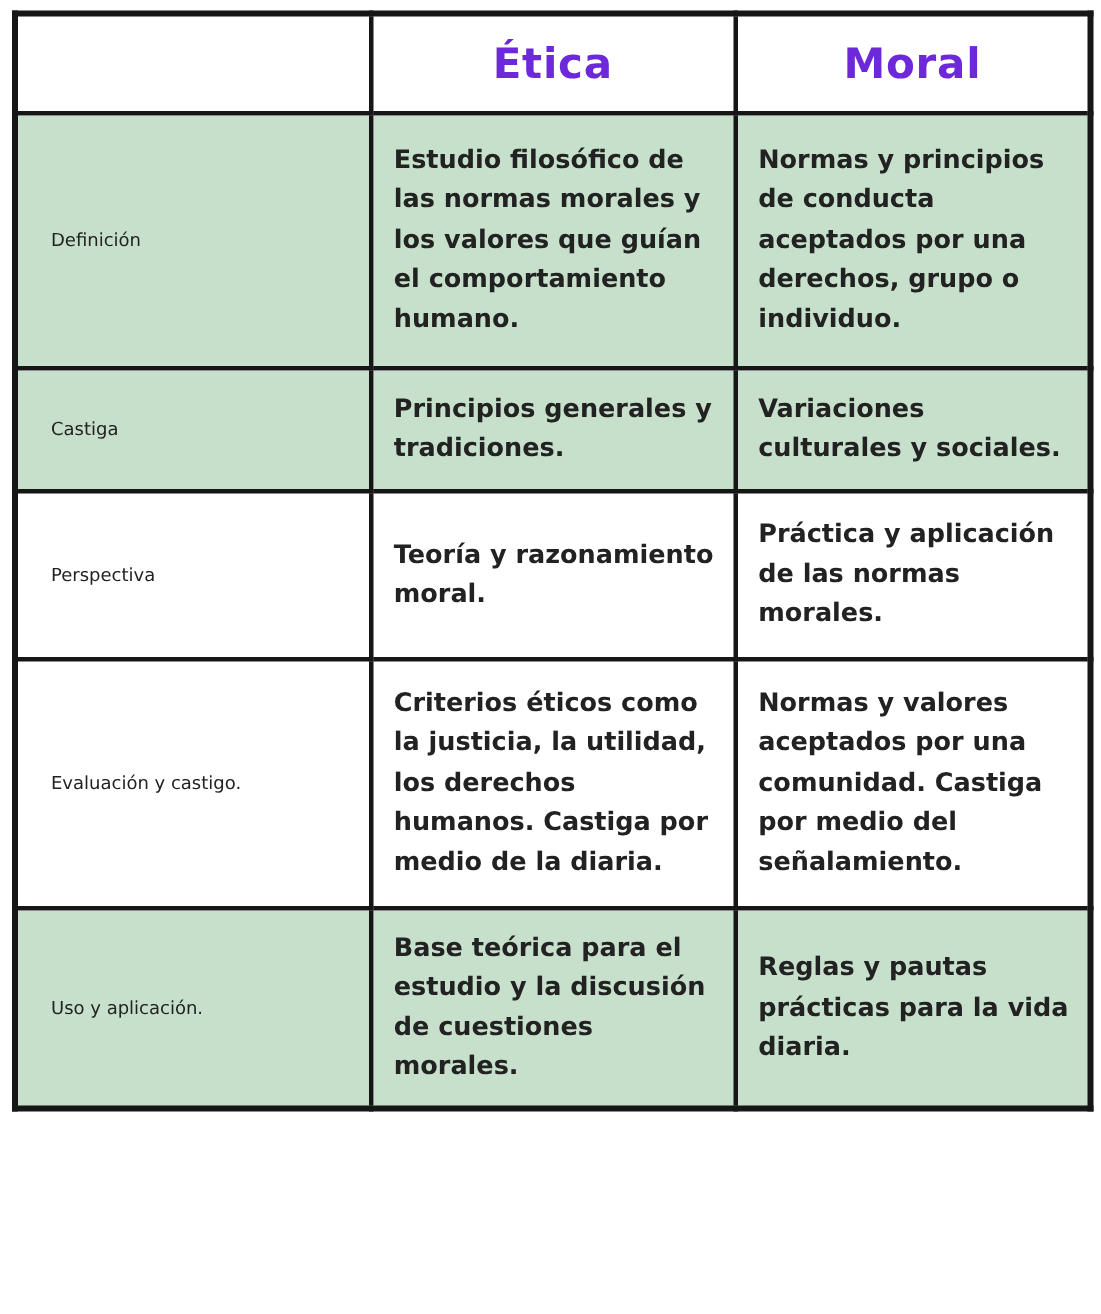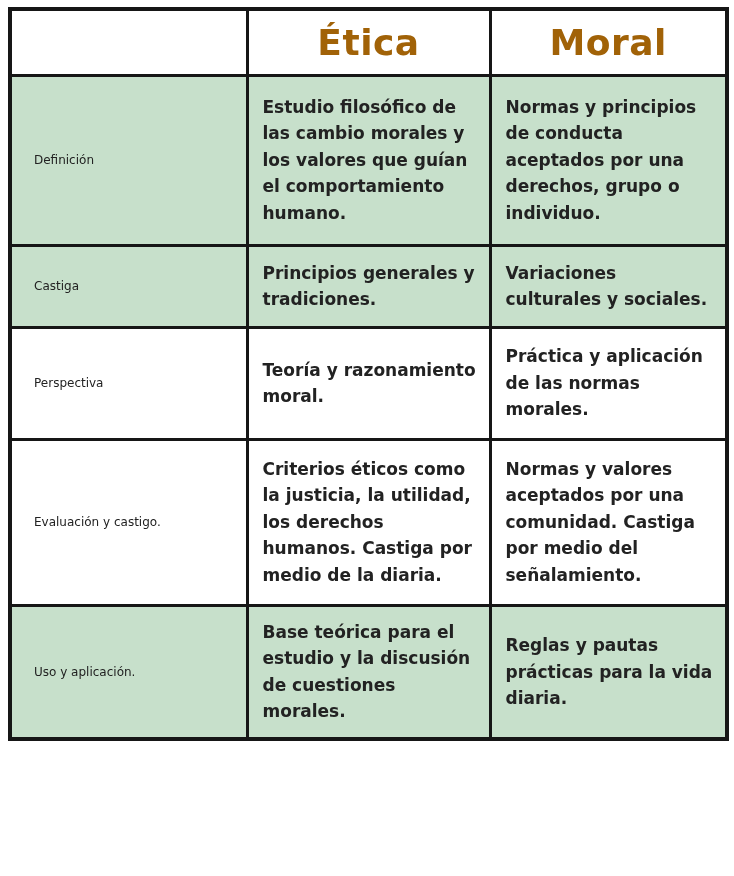--- a/index.html
+++ b/index.html
@@ -31,24 +31,24 @@
     box-sizing: border-box;
     overflow: hidden;
   }
   col.c1 { width: 237px; }
   col.c2 { width: 243px; }
   col.c3 { width: 237px; }
 
   tr.shaded td { background: var(--shade); }
 
   th.hdr {
-    font-size: 36px;
+    font-size: 28px;
     font-weight: bold;
     text-align: center;
-    color: #a16207;
+    color: #6d28d9;
     letter-spacing: 0.5px;
   }
   td.lbl {
     font-size: 12px;
     font-weight: normal;
     padding: 6px 8px 6px 22px;
     text-align: left;
   }
   td.txt {
     font-size: 17px;
@@ -79,21 +79,21 @@
 
   <tbody>
       <tr class="rh-hdr">
     <th class="hdr"></th>
     <th class="hdr">Ética</th>
     <th class="hdr">Moral</th>
   </tr>
 
   <tr class="rh-def shaded">
     <td class="lbl">Definición</td>
-    <td class="txt">Estudio filosófico de las cambio morales y los valores que guían el comportamiento humano.</td>
+    <td class="txt">Estudio filosófico de las normas morales y los valores que guían el comportamiento humano.</td>
     <td class="txt">Normas y principios de conducta aceptados por una derechos, grupo o individuo.</td>
   </tr>
 
 
   <tr class="rh-alc shaded">
     <td class="lbl">Castiga</td>
     <td class="txt">Principios generales y tradiciones.</td>
     <td class="txt">Variaciones culturales y sociales.</td>
   </tr>
 

